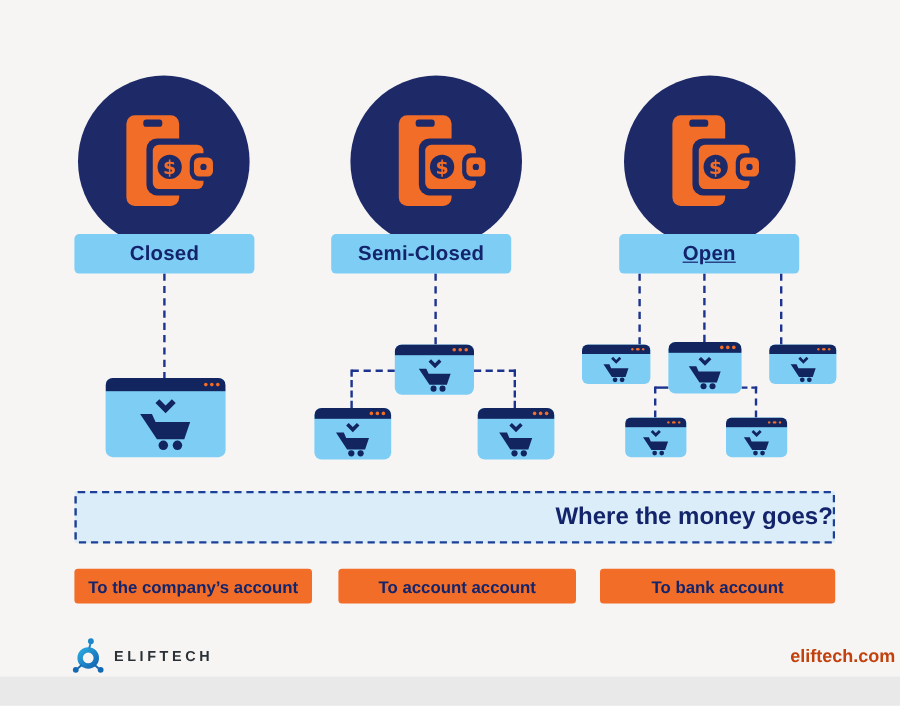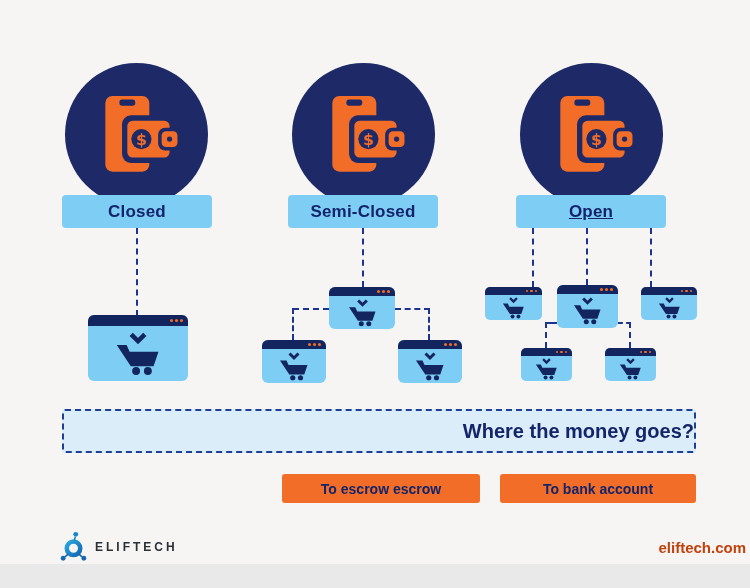--- a/index.html
+++ b/index.html
@@ -156,21 +156,21 @@
           <use href="#cart"></use>
         </svg>
     </div>
   </div>
 
   <div class="bubble" style="left:292px;top:63px;">
     <svg width="88" height="92">
         <use href="#phone-wallet"></use>
       </svg>
   </div>
-  <div class="type-label" style="left:288px;top:195px;text-align:center;">
+  <div class="type-label" style="left:276px;top:195px;text-align:center;">
     <span>Semi-Closed</span>
   </div>
   <div class="dash-v" style="left:362px;top:228px;height:59px;"></div>
   <div class="window win-md" style="left:329px;top:287px;width:66px;height:42px;">
     <div class="bar">
       <span class="dot"></span>
       <span class="dot"></span>
       <span class="dot"></span>
     </div>
     <div class="body">
@@ -284,22 +284,25 @@
       <svg width="23" height="22">
           <use href="#cart"></use>
         </svg>
     </div>
   </div>
 
   <div class="question-box">
     <span>Where the money goes?</span>
   </div>
 
+  <button class="dest-btn" style="left:62px;width:198px;">
+    <span>To the company’s account</span>
+  </button>
   <button class="dest-btn" style="left:282px;width:198px;">
-    <span>To escrow escrow</span>
+    <span>To account account</span>
   </button>
   <button class="dest-btn" style="left:500px;width:196px;">
     <span>To bank account</span>
   </button>
 
   <div class="brand">
     <svg width="27" height="31">
         <use href="#molecule"></use>
       </svg>
     <span class="brand-text">ELIFTECH</span>

